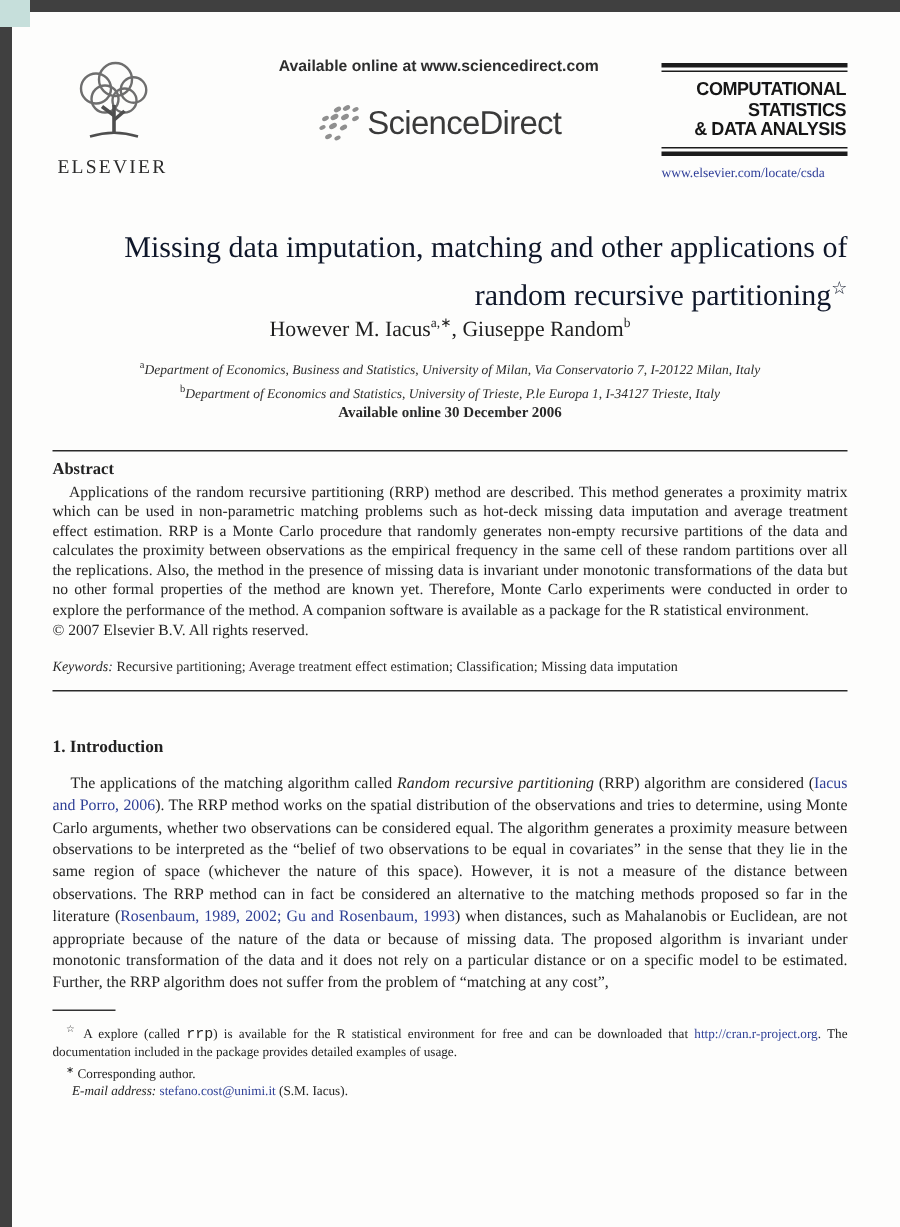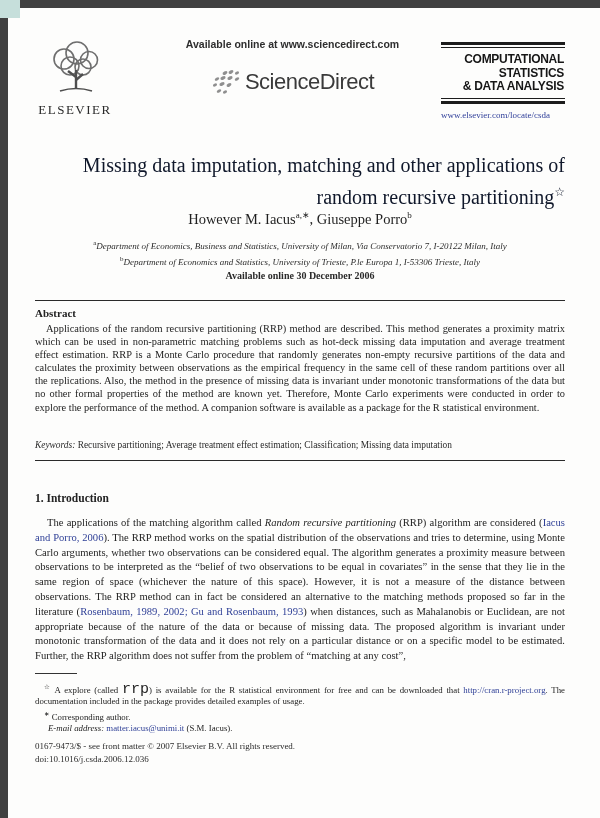--- a/index.html
+++ b/index.html
@@ -50,21 +50,21 @@
   .abs-copy{margin:0;}
   .keywords{position:absolute;left:0;top:432px;width:530px;font-size:9.4px;color:#2a2a2a;}
   .keywords .kw-label{font-style:italic;}
   .rule-kw{top:452px;}
 
   
   .intro-head{position:absolute;left:0;top:484px;font-weight:bold;font-size:11.5px;}
   .intro-body{position:absolute;left:0;top:508px;width:530px;font-size:10.6px;line-height:14.8px;text-align:justify;text-indent:12px;margin:0;}
   .lnk{color:#2e3f96;}
   .it{font-style:italic;}
-  .mono{font-family:"Liberation Mono",monospace;font-size:15px;}
+  .mono{font-family:"Liberation Mono",monospace;font-size:10px;}
 
   
   .fn-rule{position:absolute;left:0;top:665px;width:42px;border-top:1px solid #333;}
   .footnotes{position:absolute;left:0;top:673px;width:530px;font-size:8.8px;line-height:11.3px;text-align:justify;}
   .footnotes p{margin:0;}
   .fn-first{text-indent:9px;}
   .fn-corr{text-indent:9px;}
   .fn-email{text-indent:13px;}
   .footnotes sup{font-size:6.5px;}
   .footer{position:absolute;left:0;top:732px;width:530px;font-size:9px;line-height:13px;color:#2a2a2a;}
@@ -137,47 +137,44 @@
           <div>&amp; DATA ANALYSIS</div>
         </div>
         <div class="bar-thin2"></div>
         <div class="bar-thick"></div>
         <div class="jurl">www.elsevier.com/locate/csda</div>
       </div>
     </div>
 
     <div class="title"><span>Missing data imputation, matching and other applications of random recursive partitioning</span><sup class="star">☆</sup></div>
 
-    <div class="authors"><span><span>However M. Iacus</span><sup>a,∗</sup></span><span>, </span><span><span>Giuseppe Porro</span><sup>b</sup></span></div>
+    <div class="authors"><span><span>However M. Iacus</span><sup>a,∗</sup></span><span>, </span><span><span>Giuseppe Random</span><sup>b</sup></span></div>
 
     <div class="affils">
       <div><sup>a</sup><span>Department of Economics, Business and Statistics, University of Milan, Via Conservatorio 7, I-20122 Milan, Italy</span></div>
-      <div><sup>b</sup><span>Department of Economics and Statistics, University of Trieste, P.le Europa 1, I-53306 Trieste, Italy</span></div>
+      <div><sup>b</sup><span>Department of Economics and Statistics, University of Trieste, P.le Europa 1, I-34127 Trieste, Italy</span></div>
     </div>
 
     <div class="avail-date">Available online 30 December 2006</div>
 
     <div class="rule rule-abs"></div>
     <div class="abs-head">Abstract</div>
     <div class="abs-body">
       <p class="p1">Applications of the random recursive partitioning (RRP) method are described. This method generates a proximity matrix which can be used in non-parametric matching problems such as hot-deck missing data imputation and average treatment effect estimation. RRP is a Monte Carlo procedure that randomly generates non-empty recursive partitions of the data and calculates the proximity between observations as the empirical frequency in the same cell of these random partitions over all the replications. Also, the method in the presence of missing data is invariant under monotonic transformations of the data but no other formal properties of the method are known yet. Therefore, Monte Carlo experiments were conducted in order to explore the performance of the method. A companion software is available as a package for the R statistical environment.</p>
+      <p class="abs-copy">© 2007 Elsevier B.V. All rights reserved.</p>
     </div>
 
     <div class="keywords"><span class="kw-label">Keywords:</span> <span>Recursive partitioning; Average treatment effect estimation; Classification; Missing data imputation</span></div>
     <div class="rule rule-kw"></div>
 
     <div class="intro-head">1. Introduction</div>
     <p class="intro-body"><span>The applications of the matching algorithm called </span><span class="it">Random recursive partitioning</span><span> (RRP) algorithm are considered (</span><span class="lnk">Iacus and Porro, 2006</span><span>). The RRP method works on the spatial distribution of the observations and tries to determine, using Monte Carlo arguments, whether two observations can be considered equal. The algorithm generates a proximity measure between observations to be interpreted as the “belief of two observations to be equal in covariates” in the sense that they lie in the same region of space (whichever the nature of this space). However, it is not a measure of the distance between observations. The RRP method can in fact be considered an alternative to the matching methods proposed so far in the literature (</span><span class="lnk">Rosenbaum, 1989, 2002; Gu and Rosenbaum, 1993</span><span>) when distances, such as Mahalanobis or Euclidean, are not appropriate because of the nature of the data or because of missing data. The proposed algorithm is invariant under monotonic transformation of the data and it does not rely on a particular distance or on a specific model to be estimated. Further, the RRP algorithm does not suffer from the problem of “matching at any cost”,</span></p>
 
     <div class="fn-rule"></div>
     <div class="footnotes">
       <p class="fn-first"><sup>☆</sup> <span>A explore (called </span><span class="mono">rrp</span><span>) is available for the R statistical environment for free and can be downloaded that </span><span class="lnk">http://cran.r-project.org</span><span>. The documentation included in the package provides detailed examples of usage.</span></p>
       <p class="fn-corr"><sup>∗</sup> <span>Corresponding author.</span></p>
-      <p class="fn-email"><span class="it">E-mail address:</span> <span class="lnk">matter.iacus@unimi.it</span><span> (S.M. Iacus).</span></p>
+      <p class="fn-email"><span class="it">E-mail address:</span> <span class="lnk">stefano.cost@unimi.it</span><span> (S.M. Iacus).</span></p>
     </div>
 
-    <div class="footer">
-      <div>0167-9473/$ - see front matter © 2007 Elsevier B.V. All rights reserved.</div>
-      <div>doi:10.1016/j.csda.2006.12.036</div>
-    </div>
 
   </div>
 </div>
 
 </body></html>

